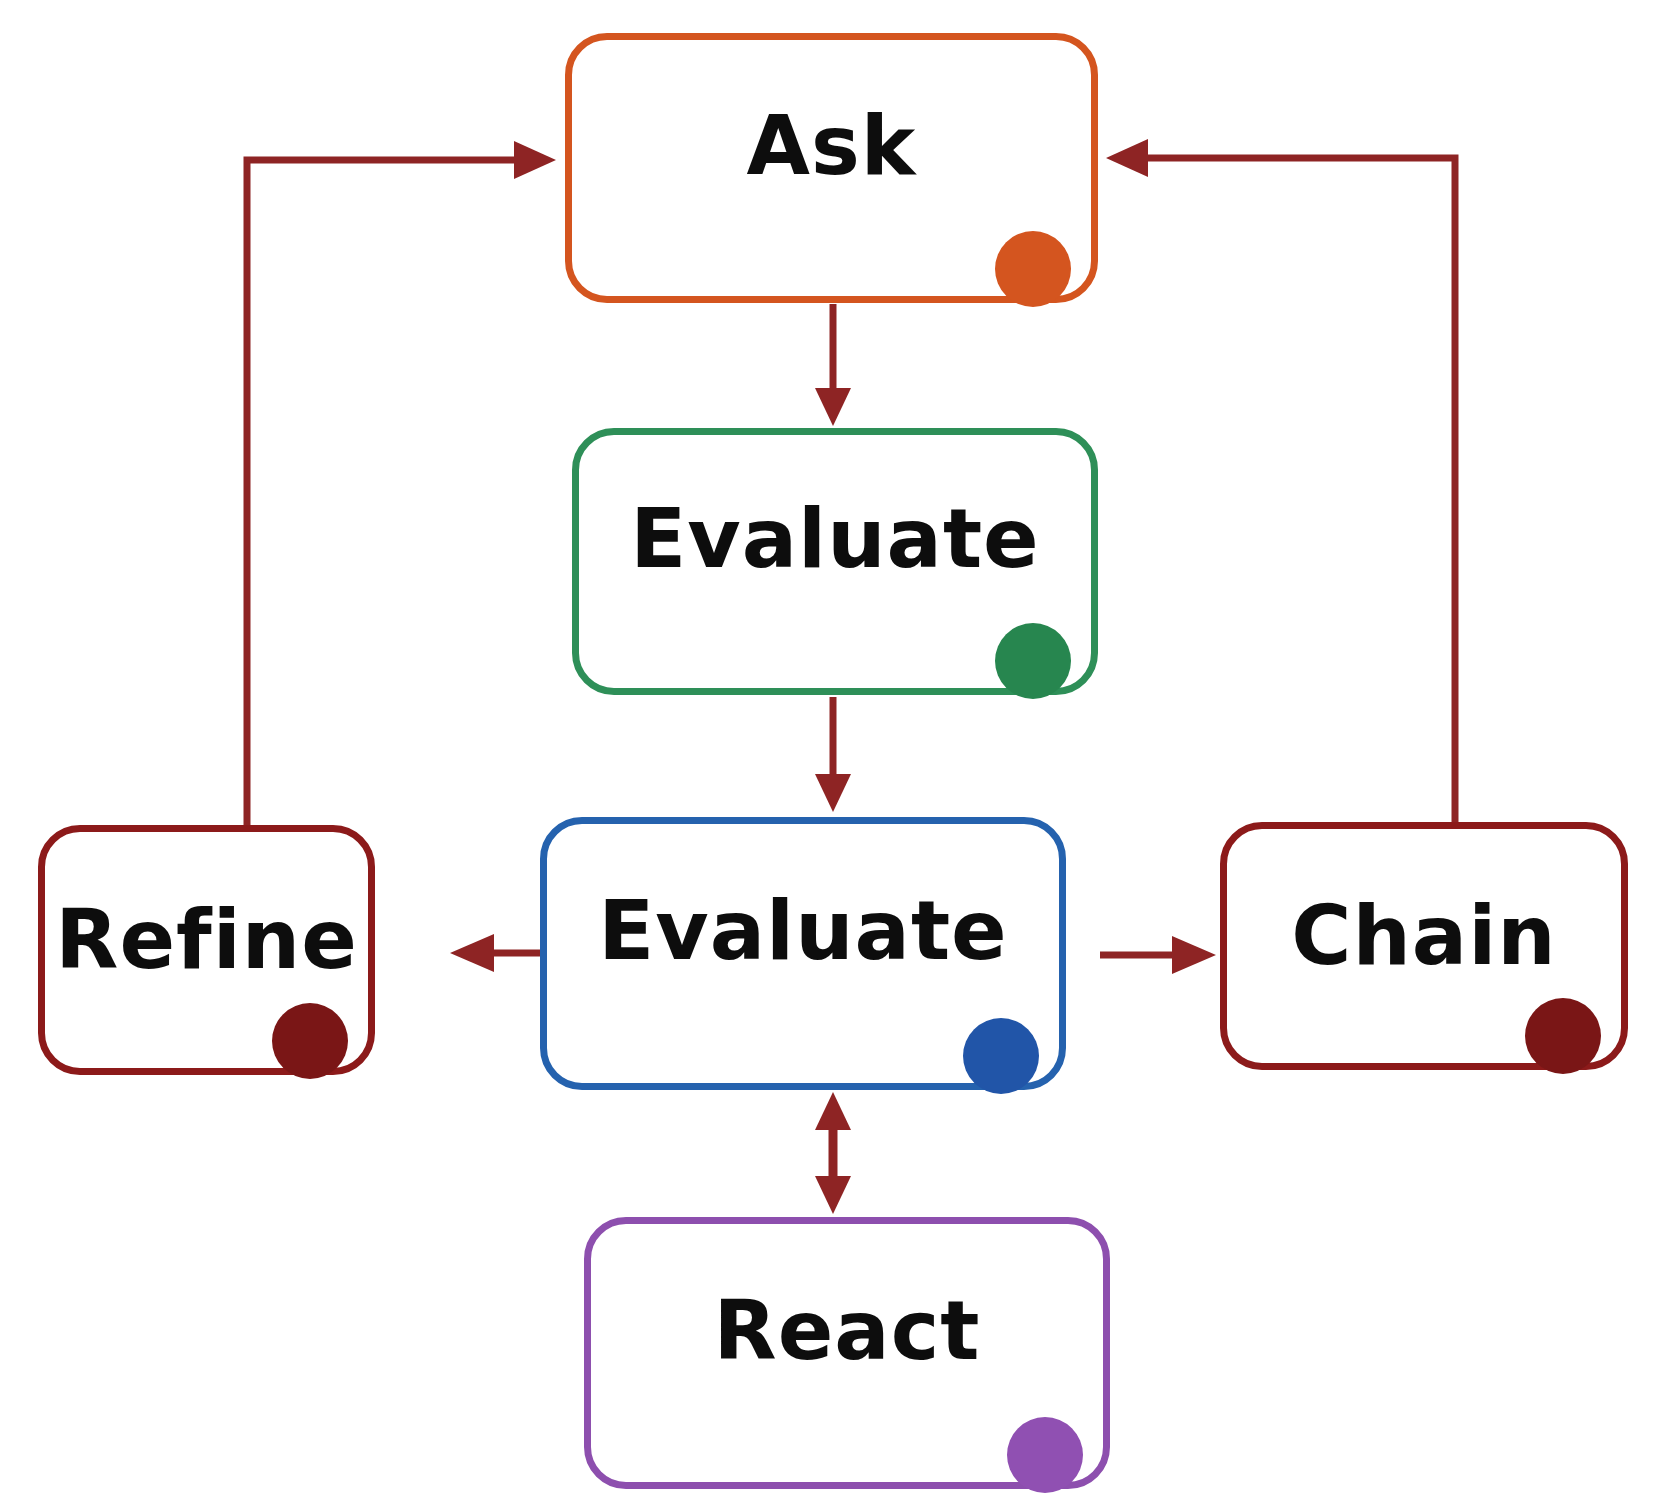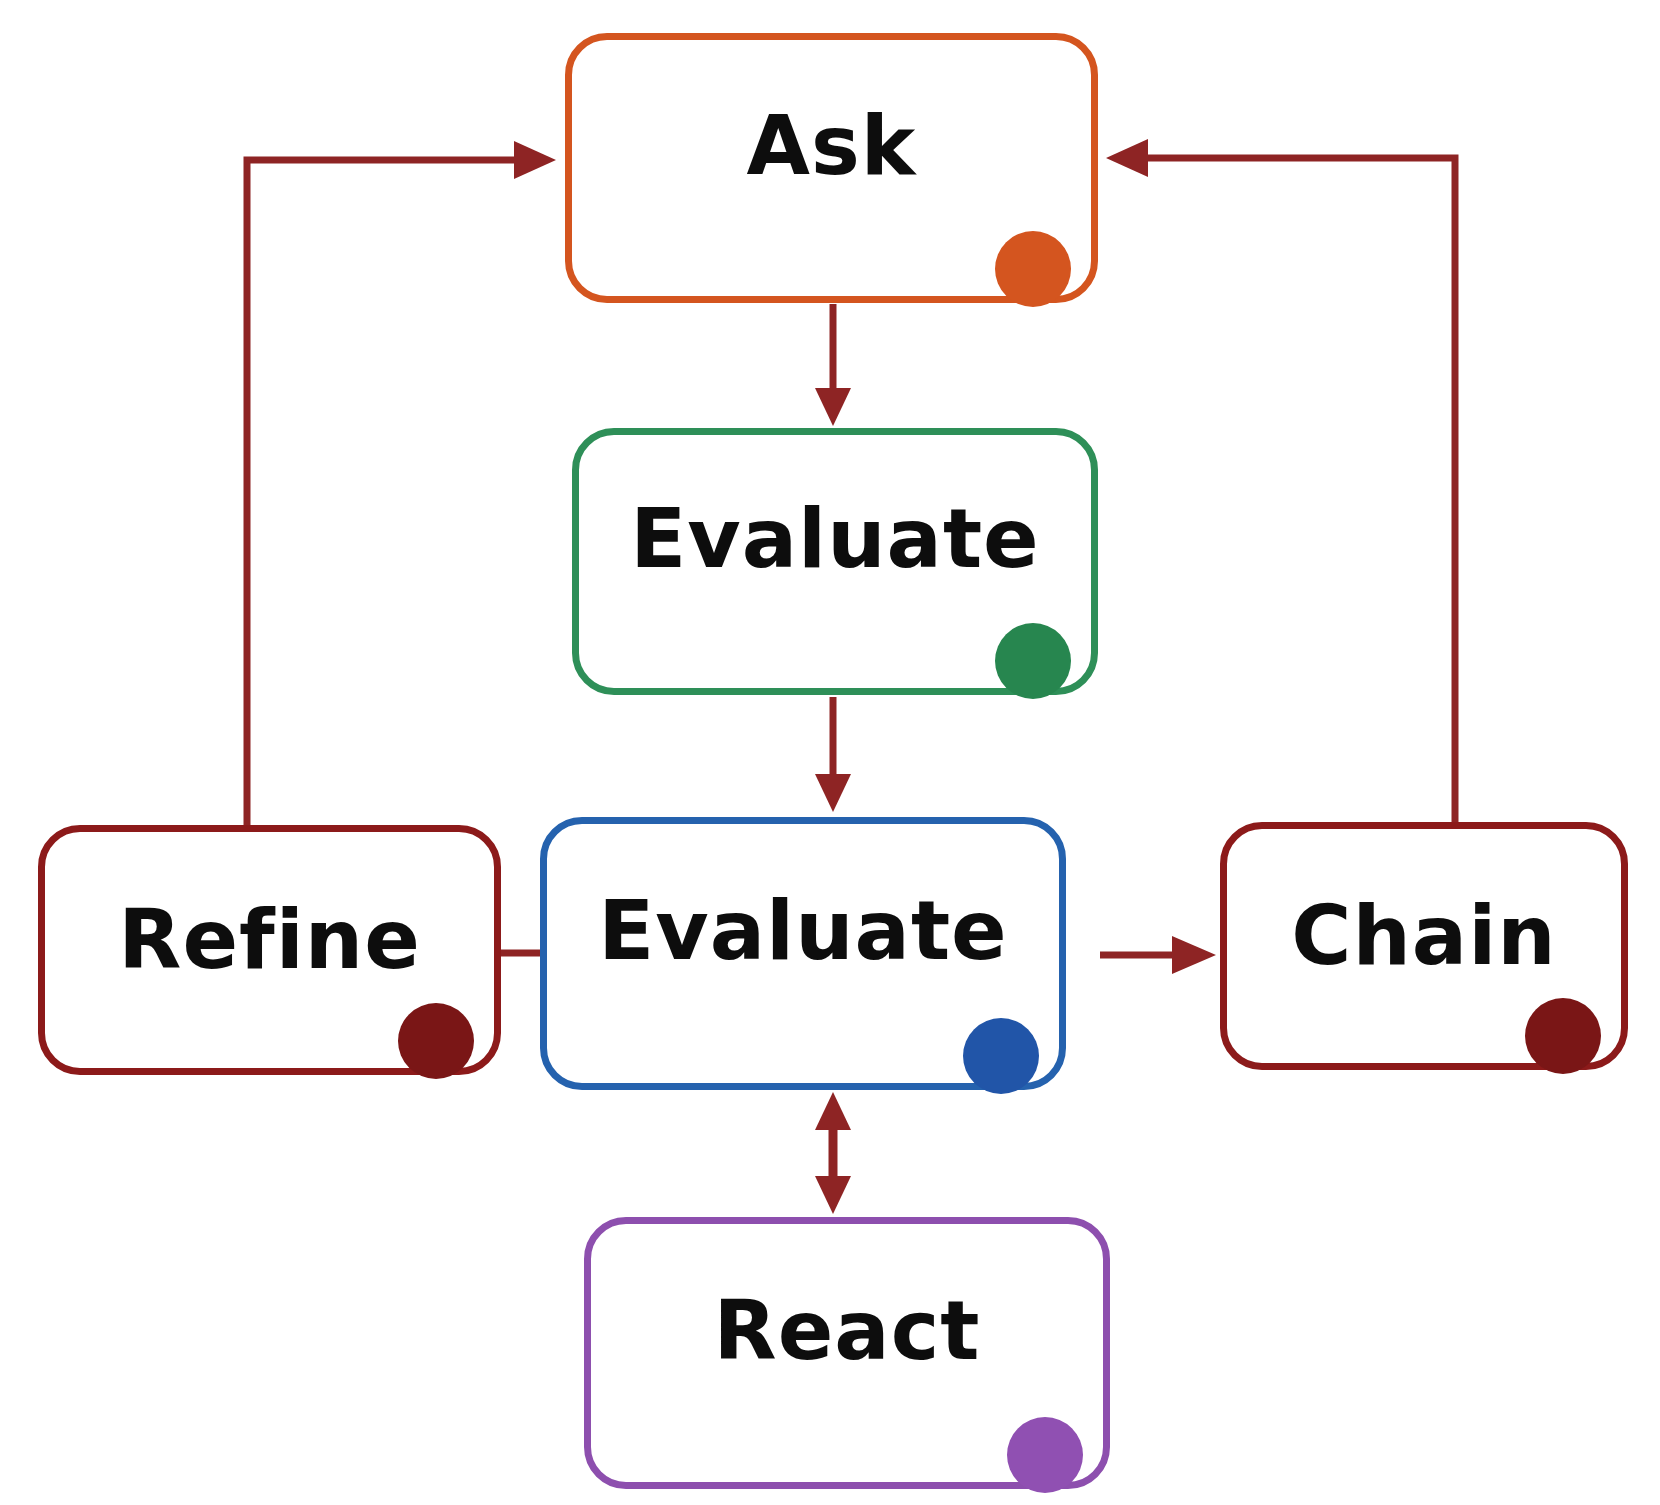--- a/index.html
+++ b/index.html
@@ -32,21 +32,21 @@
     position:absolute;
     width:76px;height:76px;border-radius:50%;
     right:20px;bottom:-11px;
     background:#888;
   }
   
   #node-ask     {left:565px; top:33px;   width:533px; height:270px;}
   #node-museful {left:572px; top:428px;  width:526px; height:267px;}
   #node-evaluate{left:540px; top:817px;  width:526px; height:273px;}
   #node-react   {left:572px; top:1217px; width:526px; height:272px;}
-  #node-refine  {left:38px;  top:825px;  width:463px; height:250px; padding-bottom:22px;}
+  #node-refine  {left:38px;  top:825px;  width:337px; height:250px; padding-bottom:22px;}
   #node-chain   {left:1220px;top:822px;  width:408px; height:248px; padding-bottom:22px;}
 </style>
 </head>
 <body>
 
 <div class="canvas">
 
   <svg class="edges-layer" viewBox="0 0 1660 1505" xmlns="http://www.w3.org/2000/svg">
 
     <g>

